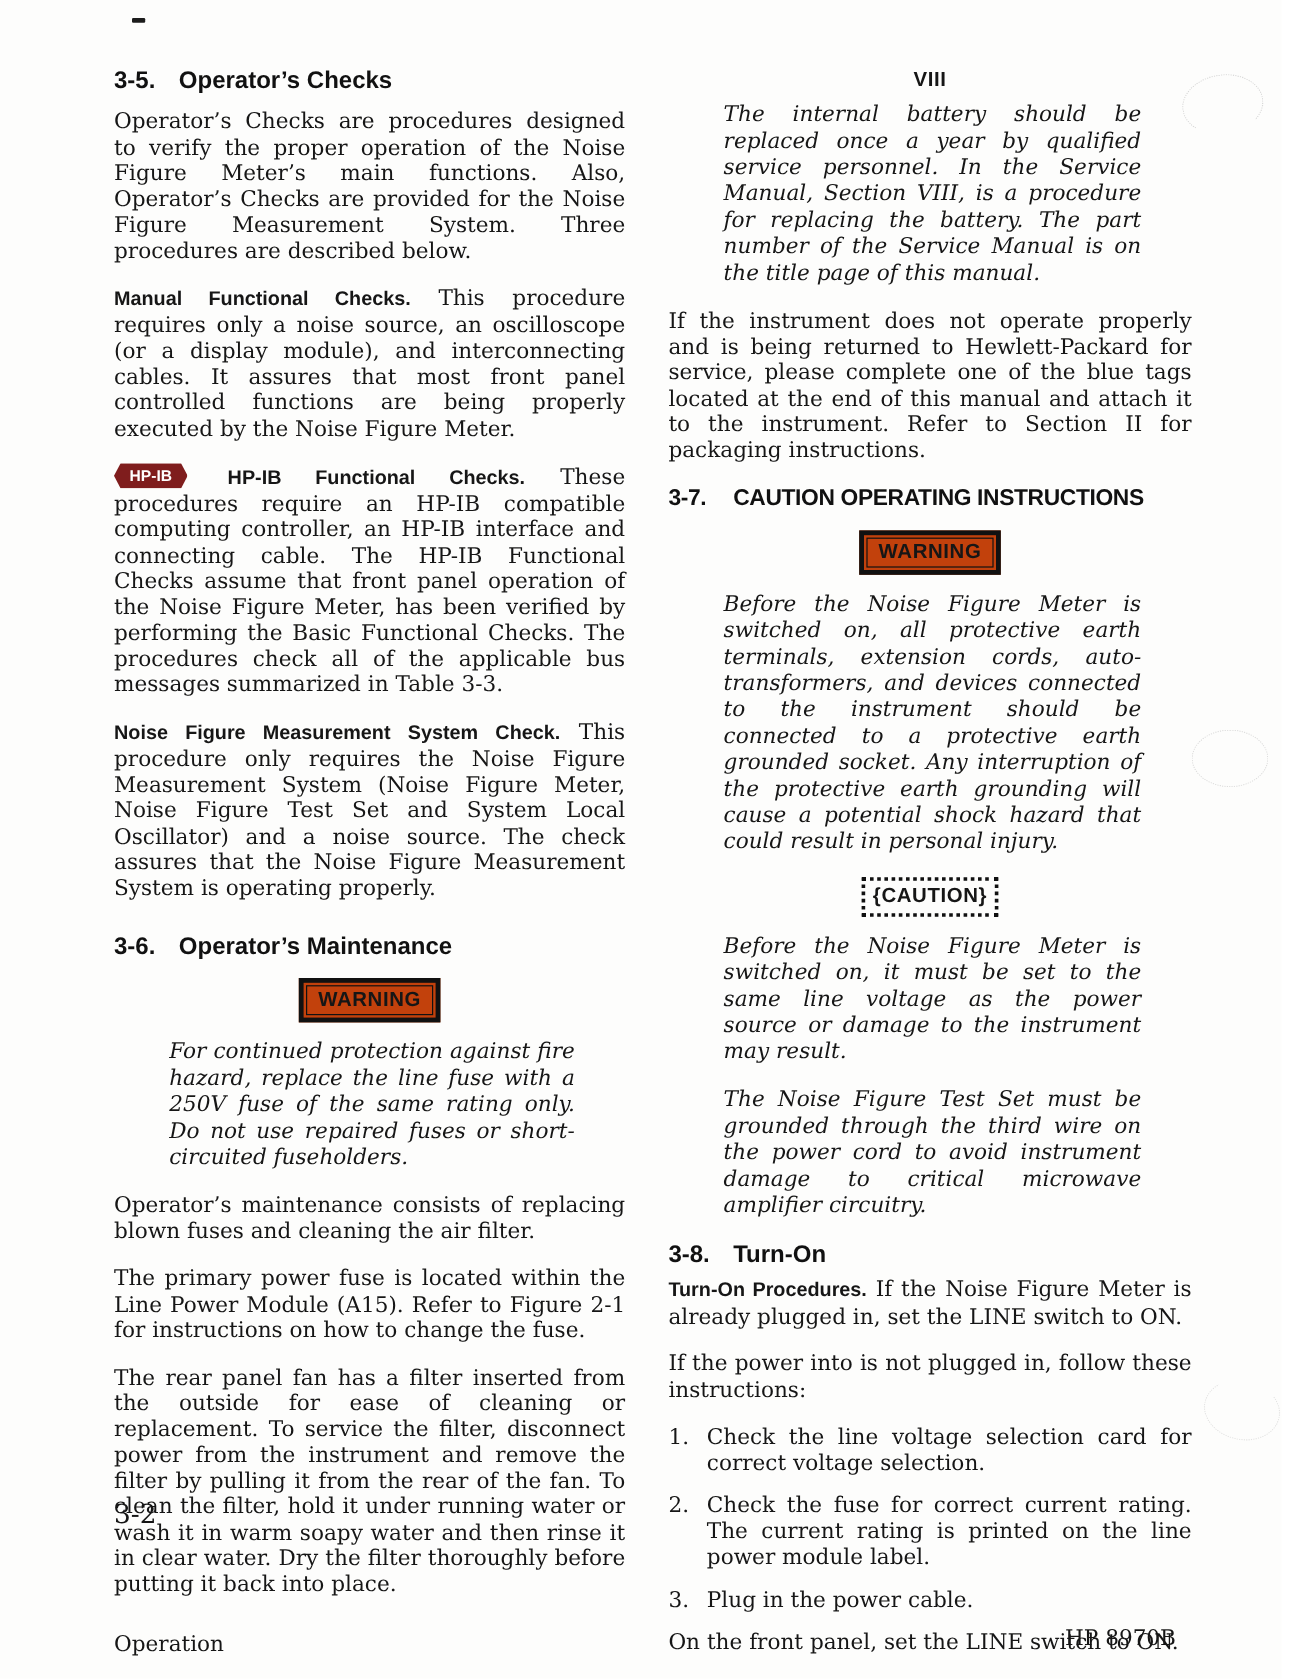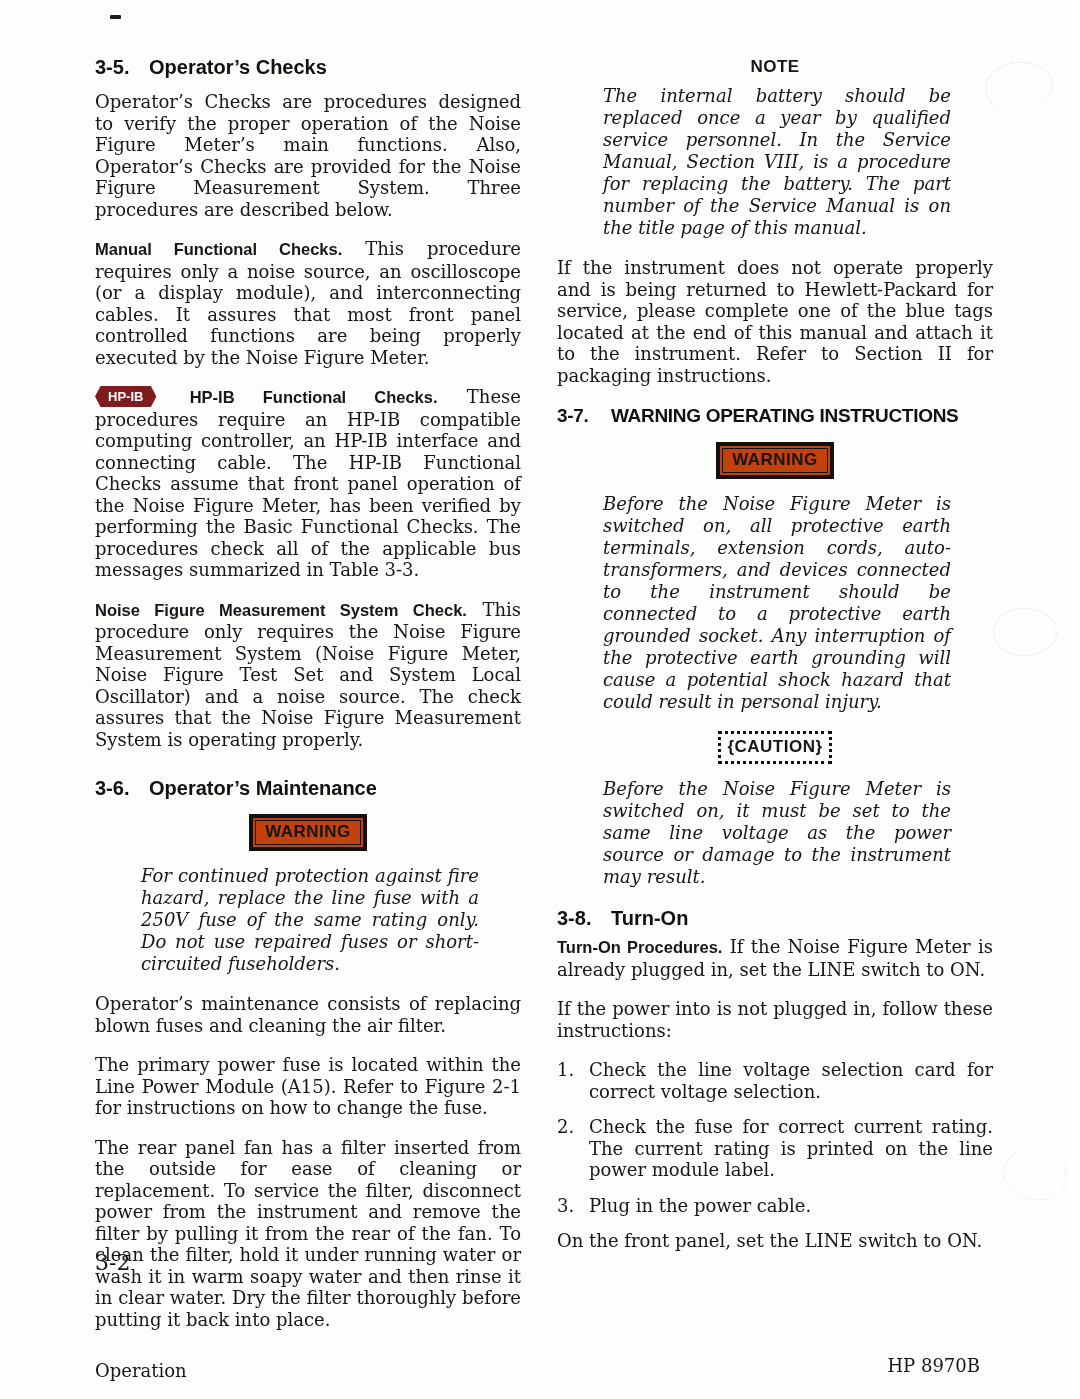--- a/index.html
+++ b/index.html
@@ -138,40 +138,41 @@
     <p class="quote">For continued protection against fire hazard, replace the line fuse with a 250V fuse of the same rating only. Do not use repaired fuses or short-circuited fuseholders.</p>
 
     <p class="body">Operator’s maintenance consists of replacing blown fuses and cleaning the air filter.</p>
     <p class="body">The primary power fuse is located within the Line Power Module (A15). Refer to Figure 2-1 for instructions on how to change the fuse.</p>
     <p class="body">The rear panel fan has a filter inserted from the outside for ease of cleaning or replacement. To service the filter, disconnect power from the instrument and remove the filter by pulling it from the rear of the fan. To clean the filter, hold it under running water or wash it in warm soapy water and then rinse it in clear water. Dry the filter thoroughly before putting it back into place.</p>
 
   </div>
 
   <div class="col col-right">
 
-    <div class="notehead">NOTE</div>
+    <div class="notehead">VIII</div>
     <p class="quote" style="margin-top:4px;">The internal battery should be replaced once a year by qualified service personnel. In the Service Manual, Section VIII, is a procedure for replacing the battery. The part number of the Service Manual is on the title page of this manual.</p>
 
     <p class="body">If the instrument does not operate properly and is being returned to Hewlett-Packard for service, please complete one of the blue tags located at the end of this manual and attach it to the instrument. Refer to Section II for packaging instructions.</p>
 
-    <h2 class="h hcaps"><span class="hnum">3-7.</span><span class="htitle">WARNING OPERATING INSTRUCTIONS</span></h2>
+    <h2 class="h hcaps"><span class="hnum">3-7.</span><span class="htitle">CAUTION OPERATING INSTRUCTIONS</span></h2>
 
     <div class="boxwrap">
       <div class="warnbox">
         <div class="warnbox-in">WARNING</div>
       </div>
     </div>
 
     <p class="quote">Before the Noise Figure Meter is switched on, all protective earth terminals, extension cords, auto-transformers, and devices connected to the instrument should be connected to a protective earth grounded socket. Any interruption of the protective earth grounding will cause a potential shock hazard that could result in personal injury.</p>
 
     <div class="boxwrap">
       <span class="cautbox">CAUTION</span>
     </div>
 
     <p class="quote">Before the Noise Figure Meter is switched on, it must be set to the same line voltage as the power source or damage to the instrument may result.</p>
+    <p class="quote">The Noise Figure Test Set must be grounded through the third wire on the power cord to avoid instrument damage to critical microwave amplifier circuitry.</p>
 
     <h2 class="h h38"><span class="hnum">3-8.</span><span class="htitle">Turn-On</span></h2>
 
     <p class="body"><span class="lead">Turn-On Procedures.</span>
       <span>If the Noise Figure Meter is already plugged in, set the LINE switch to ON.</span></p>
 
     <p class="body">If the power into is not plugged in, follow these instructions:</p>
 
     <div class="listitem">
       <span class="lnum">1.</span>

